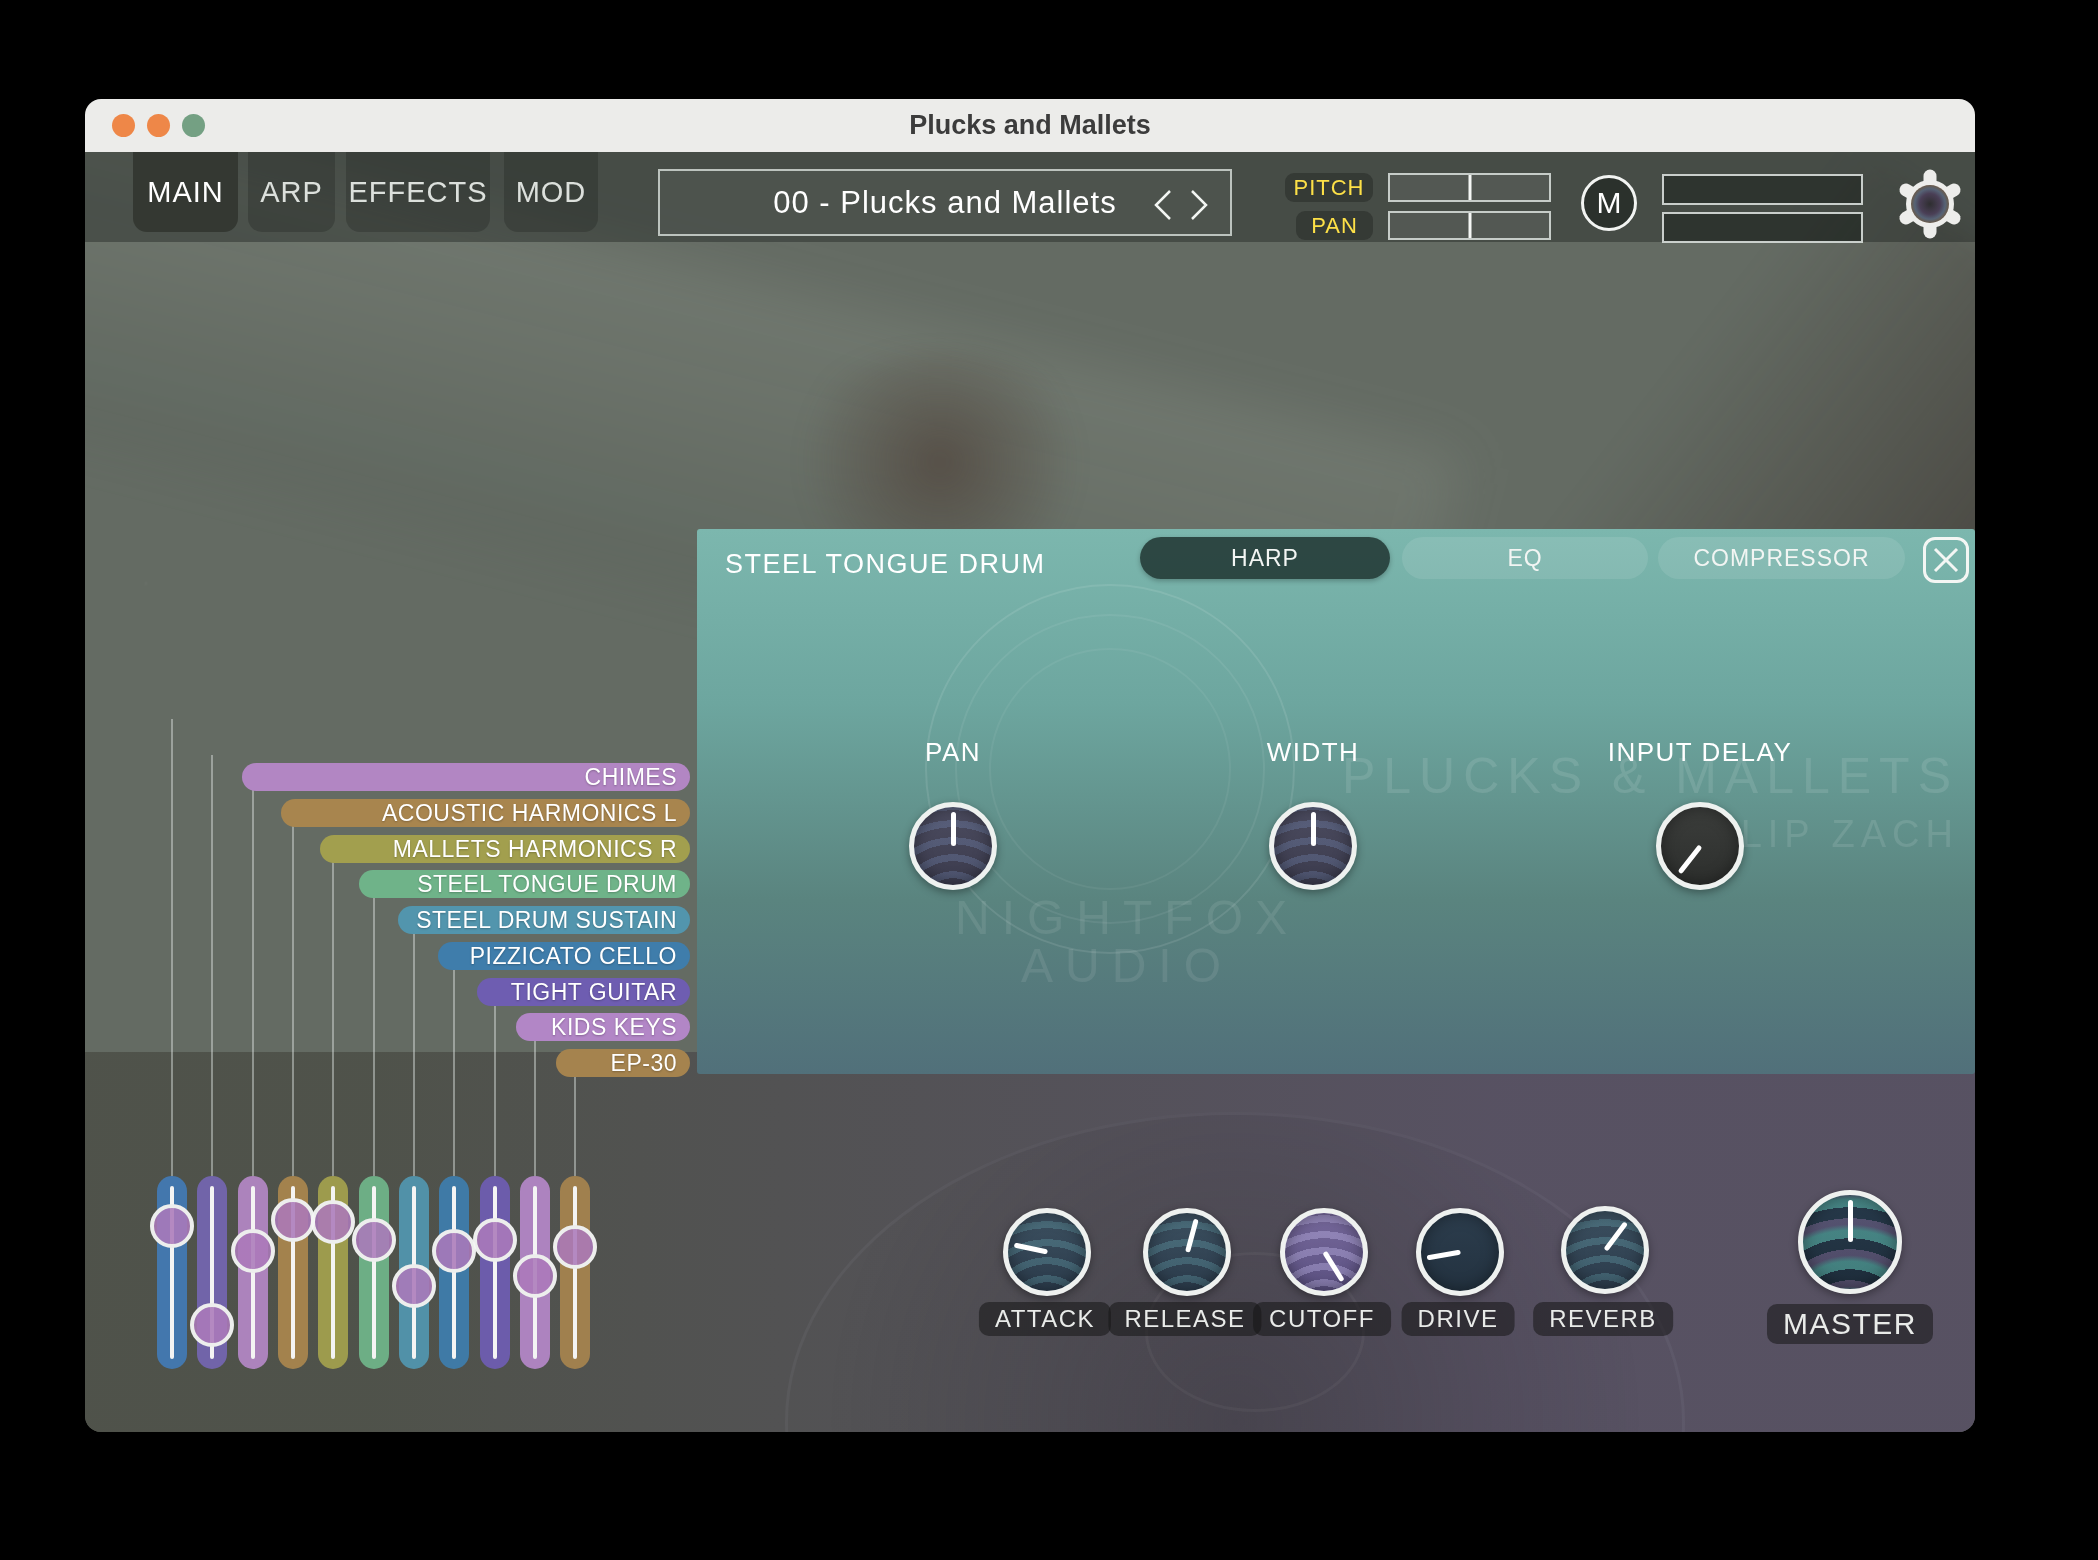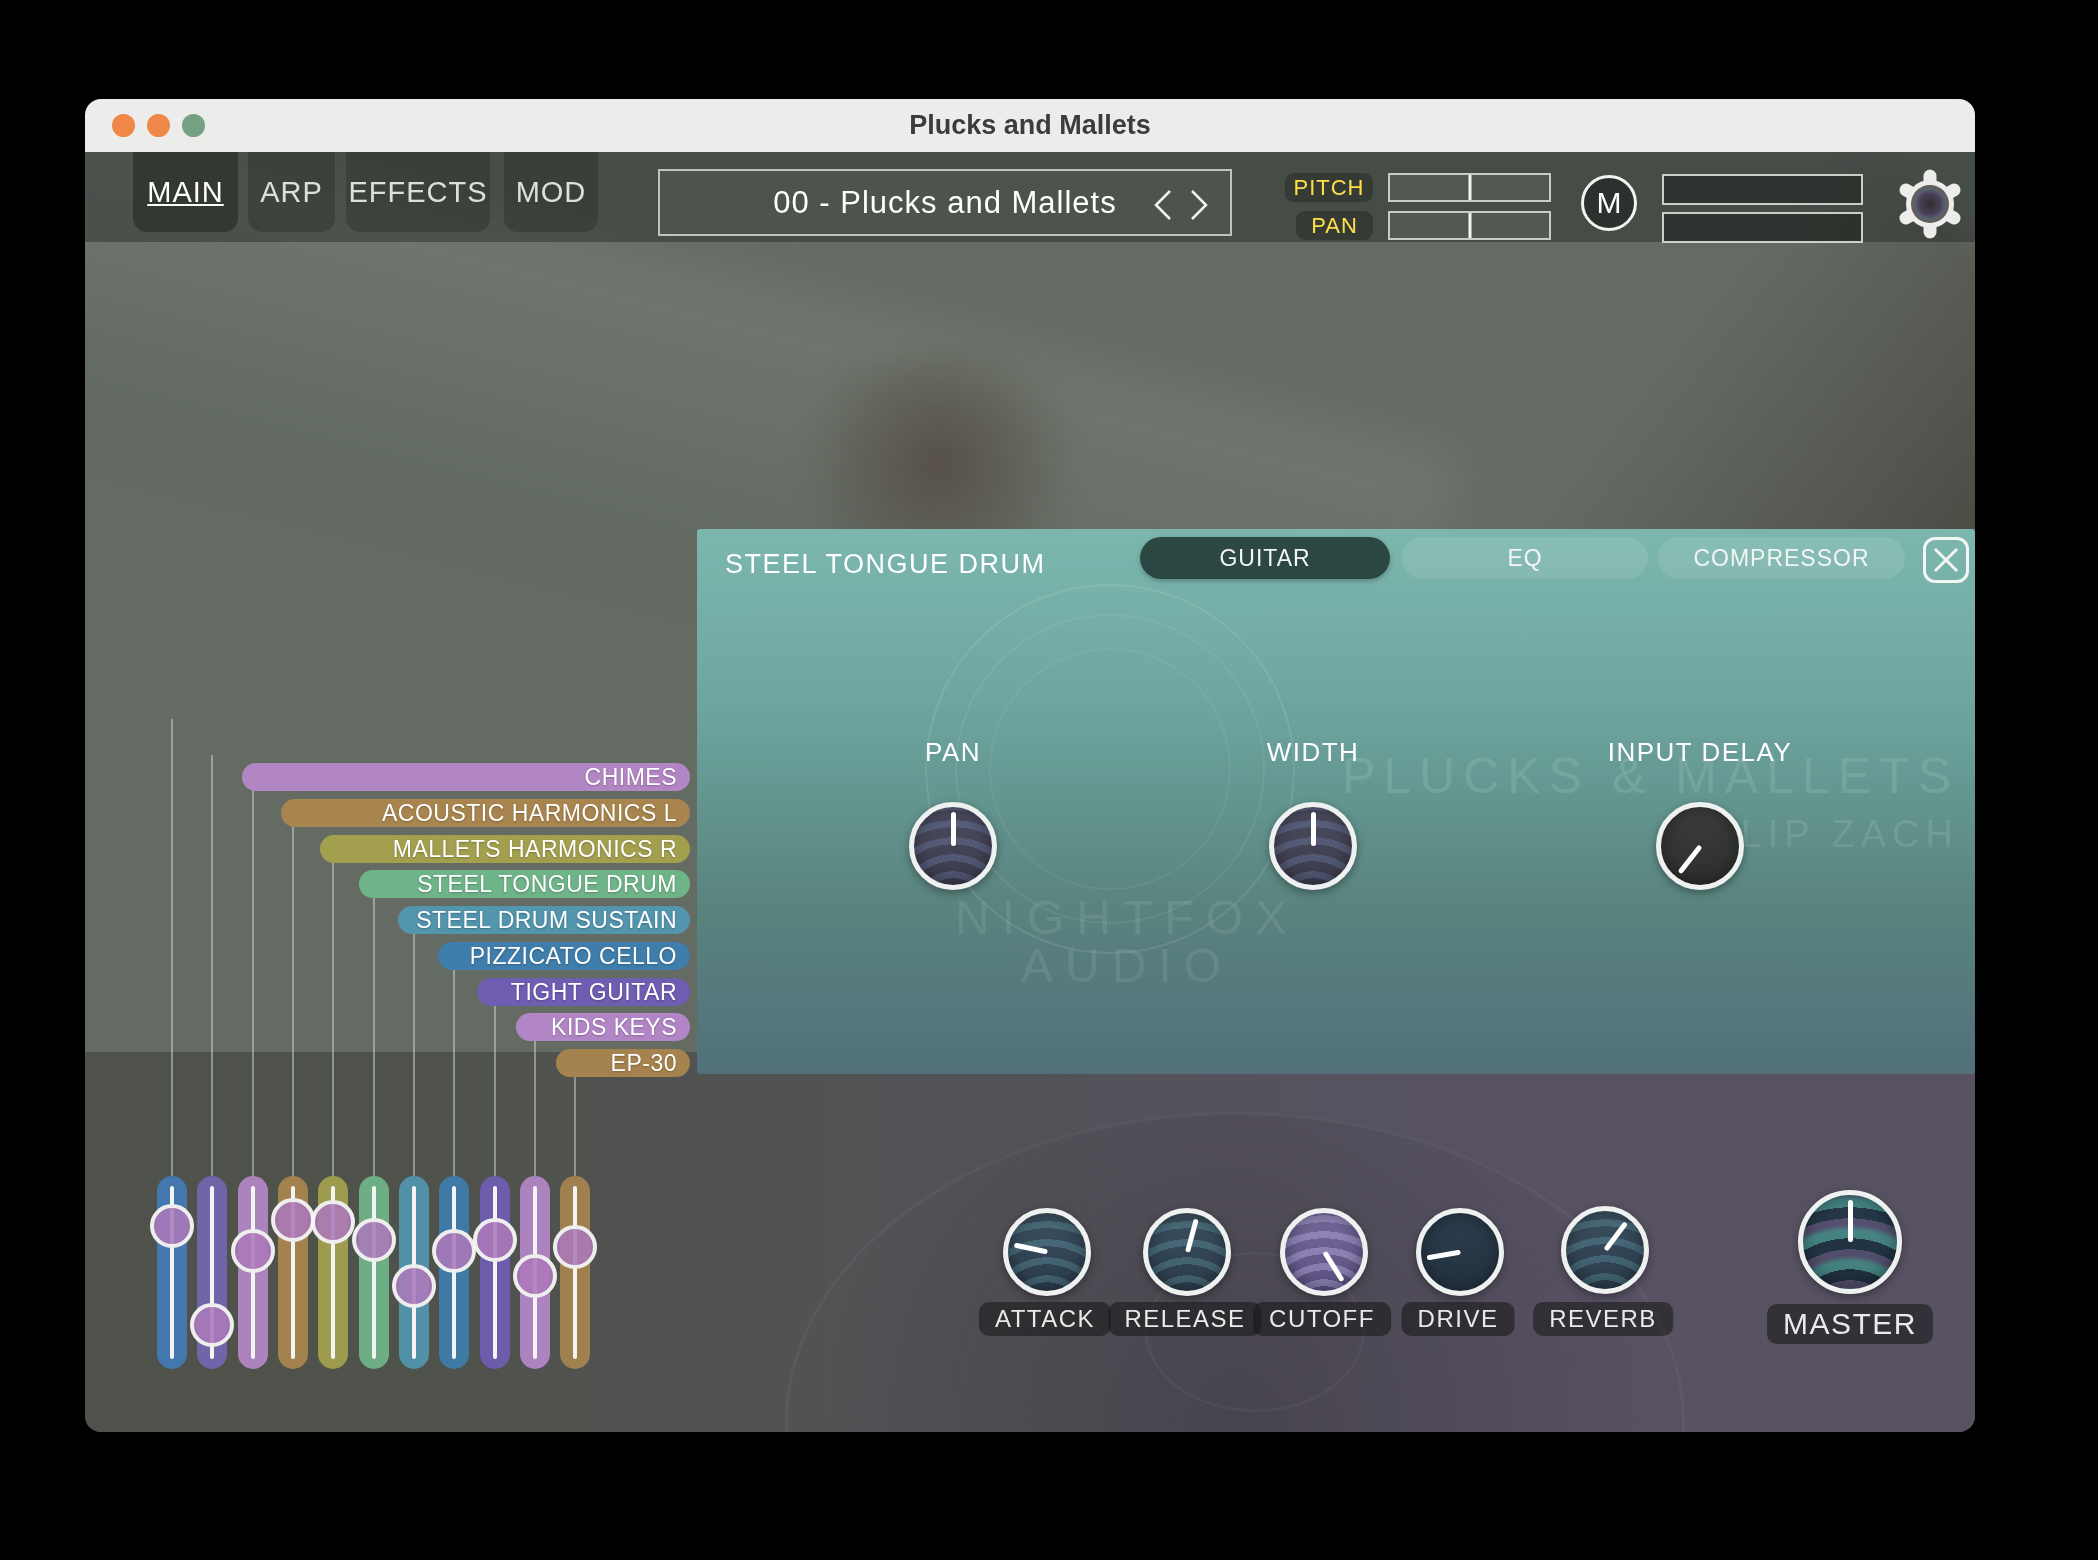--- a/index.html
+++ b/index.html
@@ -33,21 +33,21 @@
              border:3px solid rgba(210,210,220,.06);
              background:radial-gradient(circle, rgba(30,28,34,.25), rgba(30,28,34,0) 75%); }
   .bg-drum2 { left:1060px; top:1100px; width:220px; height:160px; border-radius:50%; border:3px solid rgba(210,210,220,.05); }
   .bg-stringA { left:60px; top:430px; width:700px; height:560px;
                 background:linear-gradient(115deg, rgba(255,255,255,.05) 0 2px, rgba(0,0,0,0) 2px 80px); filter:blur(1px); }
 
   
   .tab { position:absolute; top:0; height:80px; border-radius:0 0 14px 14px;
          display:flex; align-items:center; justify-content:center;
          font-size:29px; letter-spacing:1px; color:#dce0dc; background:rgba(30,34,30,.30); cursor:pointer; }
-  .tab.active { background:rgba(50,54,48,.92); color:#ffffff;text-decoration:underline; }
+  .tab.active { background:rgba(50,54,48,.92); color:#ffffff; }
   .tab-main { left:48px; width:105px; } .tab-arp { left:163px; width:87px; }
   .tab-effects { left:261px; width:144px; } .tab-mod { left:419px; width:94px; }
 
   .preset { position:absolute; left:573px; top:17px; width:574px; height:67px;
             border:2px solid rgba(225,232,228,.75); background:rgba(255,255,255,.04);
             display:flex; align-items:center; justify-content:center; }
   .preset-text { font-size:31px; color:#ffffff; letter-spacing:1px; }
   .preset-nav { position:absolute; right:14px; top:12px; display:flex; gap:2px; }
   .preset-nav svg { display:block; }
 
@@ -304,21 +304,21 @@
         <div class="wm-ring"></div>
         <div class="wm-brand">
           <div>NIGHTFOX</div>
           <div>AUDIO</div>
         </div>
         <div class="wm-product">PLUCKS &amp; MALLETS</div>
         <div class="wm-author">PHILIP ZACH</div>
 
         <div class="panel-title">STEEL TONGUE DRUM</div>
         <div class="ptab ptab-voice active">
-            <span>GUITAR</span>
+            <span>HARP</span>
           </div>
         <div class="ptab ptab-eq">
             <span>EQ</span>
           </div>
         <div class="ptab ptab-comp">
             <span>COMPRESSOR</span>
           </div>
         <div class="close-btn">
           <svg width="32" height="32" viewBox="0 0 32 32">
             <line x1="5" y1="5" x2="27" y2="27" stroke="#f4f6f4" stroke-width="3"></line>

